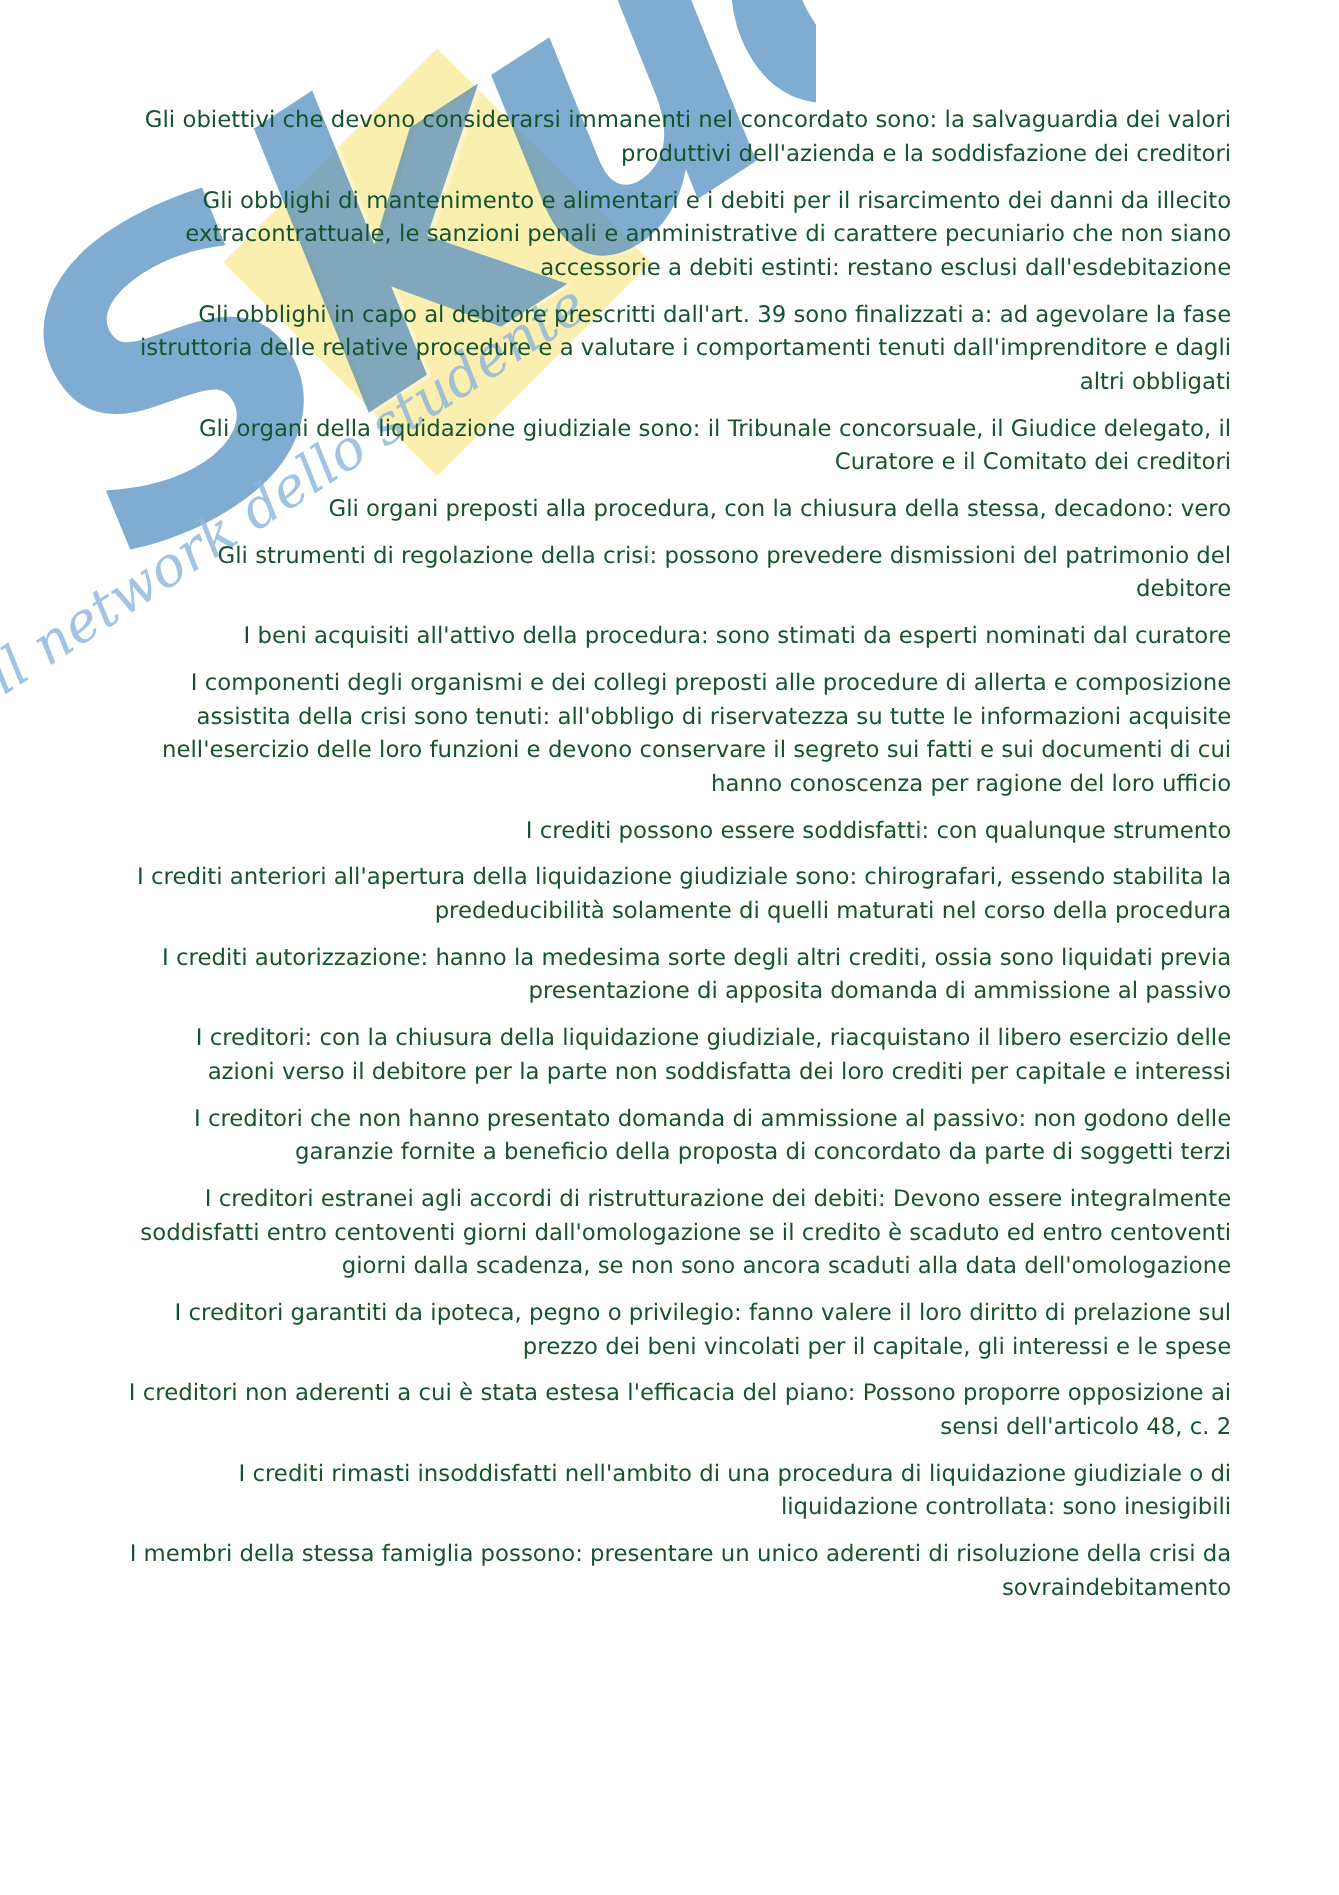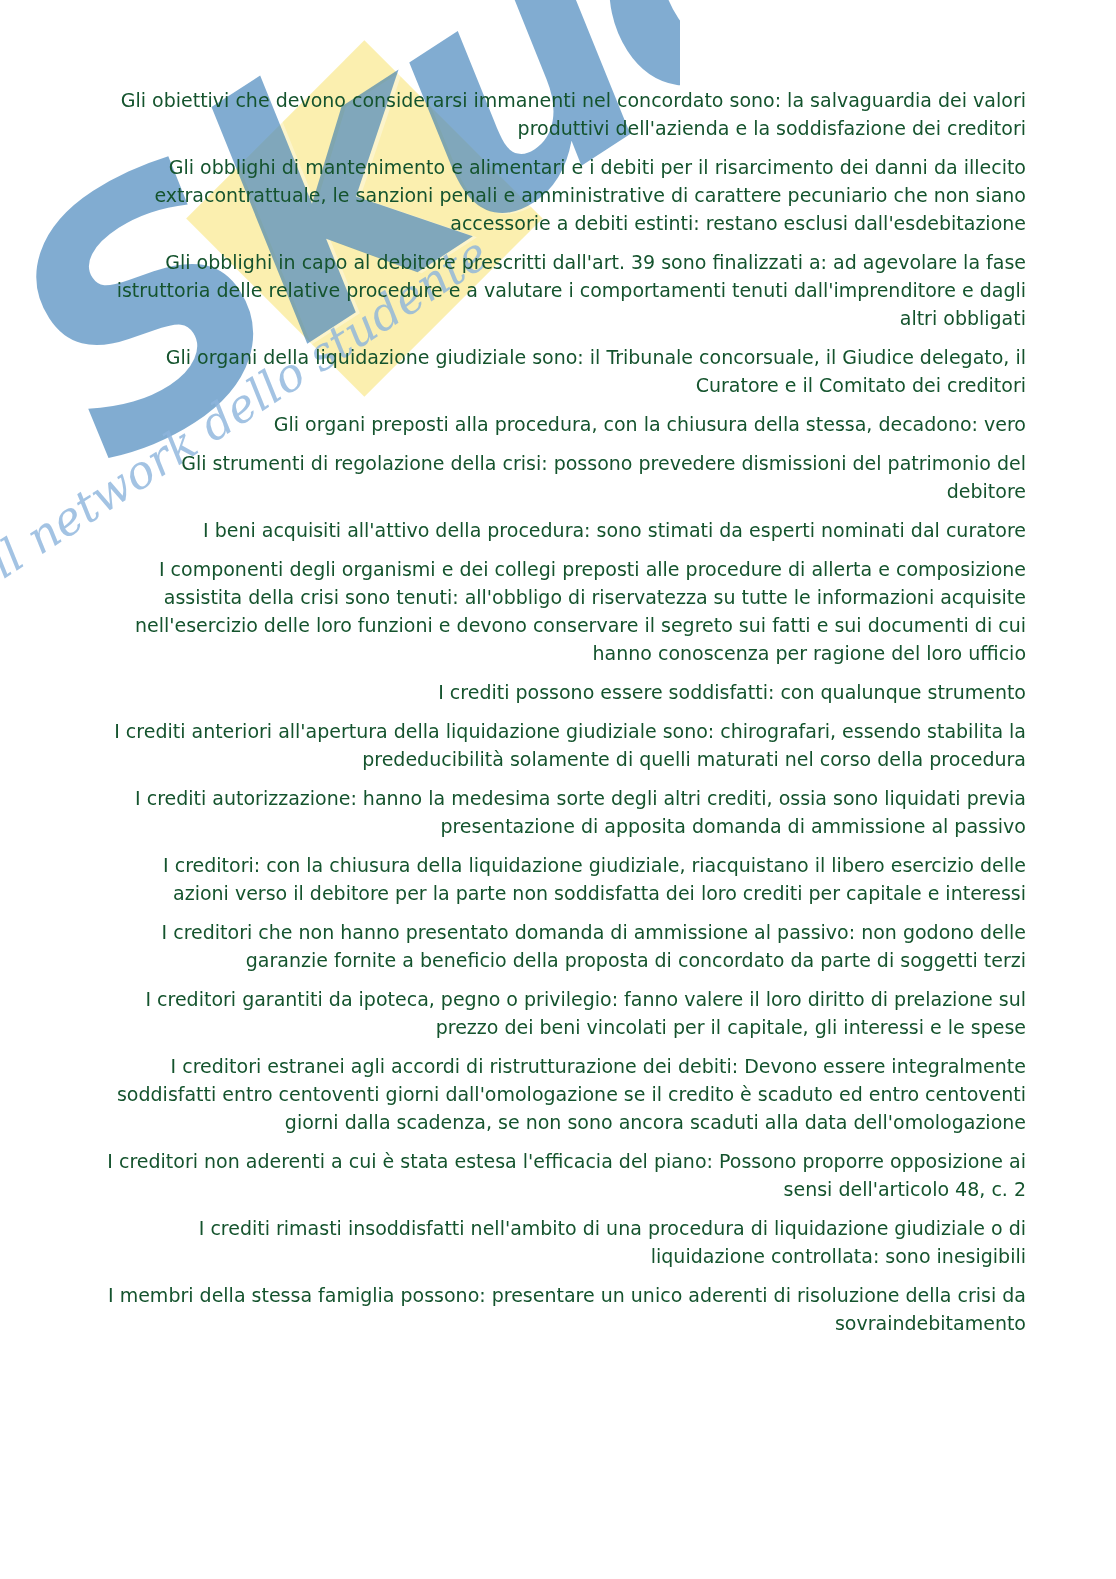--- a/index.html
+++ b/index.html
@@ -98,18 +98,18 @@
   <p>Gli organi della liquidazione giudiziale sono: il Tribunale concorsuale, il Giudice delegato, il Curatore e il Comitato dei creditori</p>
   <p>Gli organi preposti alla procedura, con la chiusura della stessa, decadono: vero</p>
   <p>Gli strumenti di regolazione della crisi:  possono prevedere dismissioni del patrimonio del debitore</p>
   <p>I beni acquisiti all'attivo della procedura: sono stimati da esperti nominati dal curatore</p>
   <p>I componenti degli organismi e dei collegi preposti alle procedure di allerta e composizione assistita della crisi sono tenuti: all'obbligo di riservatezza su tutte le informazioni acquisite nell'esercizio delle loro funzioni e devono conservare il segreto sui fatti e sui documenti di cui hanno conoscenza per ragione del loro ufficio</p>
   <p>I crediti possono essere soddisfatti: con qualunque strumento</p>
   <p>I crediti anteriori all'apertura della liquidazione giudiziale sono: chirografari, essendo stabilita la prededucibilità solamente di quelli maturati nel corso della procedura</p>
   <p>I crediti autorizzazione: hanno la medesima sorte degli altri crediti, ossia sono liquidati previa presentazione di apposita domanda di ammissione al passivo</p>
   <p>I creditori: con la chiusura della liquidazione giudiziale, riacquistano il libero esercizio delle azioni verso il debitore per la parte non soddisfatta dei loro crediti per capitale e interessi</p>
   <p>I creditori che non hanno presentato domanda di ammissione al passivo: non godono delle garanzie fornite a beneficio della proposta di concordato da parte di soggetti terzi</p>
+  <p>I creditori estranei agli accordi di ristrutturazione dei debiti: Devono essere integralmente soddisfatti entro centoventi giorni dall'omologazione se il credito è scaduto ed entro centoventi giorni dalla scadenza, se non sono ancora scaduti alla data dell'omologazione</p>
   <p>I creditori garantiti da ipoteca, pegno o privilegio: fanno valere il loro diritto di prelazione sul prezzo dei beni vincolati per il capitale, gli interessi e le spese</p>
-  <p>I creditori estranei agli accordi di ristrutturazione dei debiti: Devono essere integralmente soddisfatti entro centoventi giorni dall'omologazione se il credito è scaduto ed entro centoventi giorni dalla scadenza, se non sono ancora scaduti alla data dell'omologazione</p>
   <p>I creditori non aderenti a cui è stata estesa l'efficacia del piano: Possono proporre opposizione ai sensi dell'articolo 48, c. 2</p>
   <p>I crediti rimasti insoddisfatti nell'ambito di una procedura di liquidazione giudiziale o di liquidazione controllata: sono inesigibili</p>
   <p>I membri della stessa famiglia possono: presentare un unico aderenti di risoluzione della crisi da sovraindebitamento</p>
 </main>
 
 </body></html>

